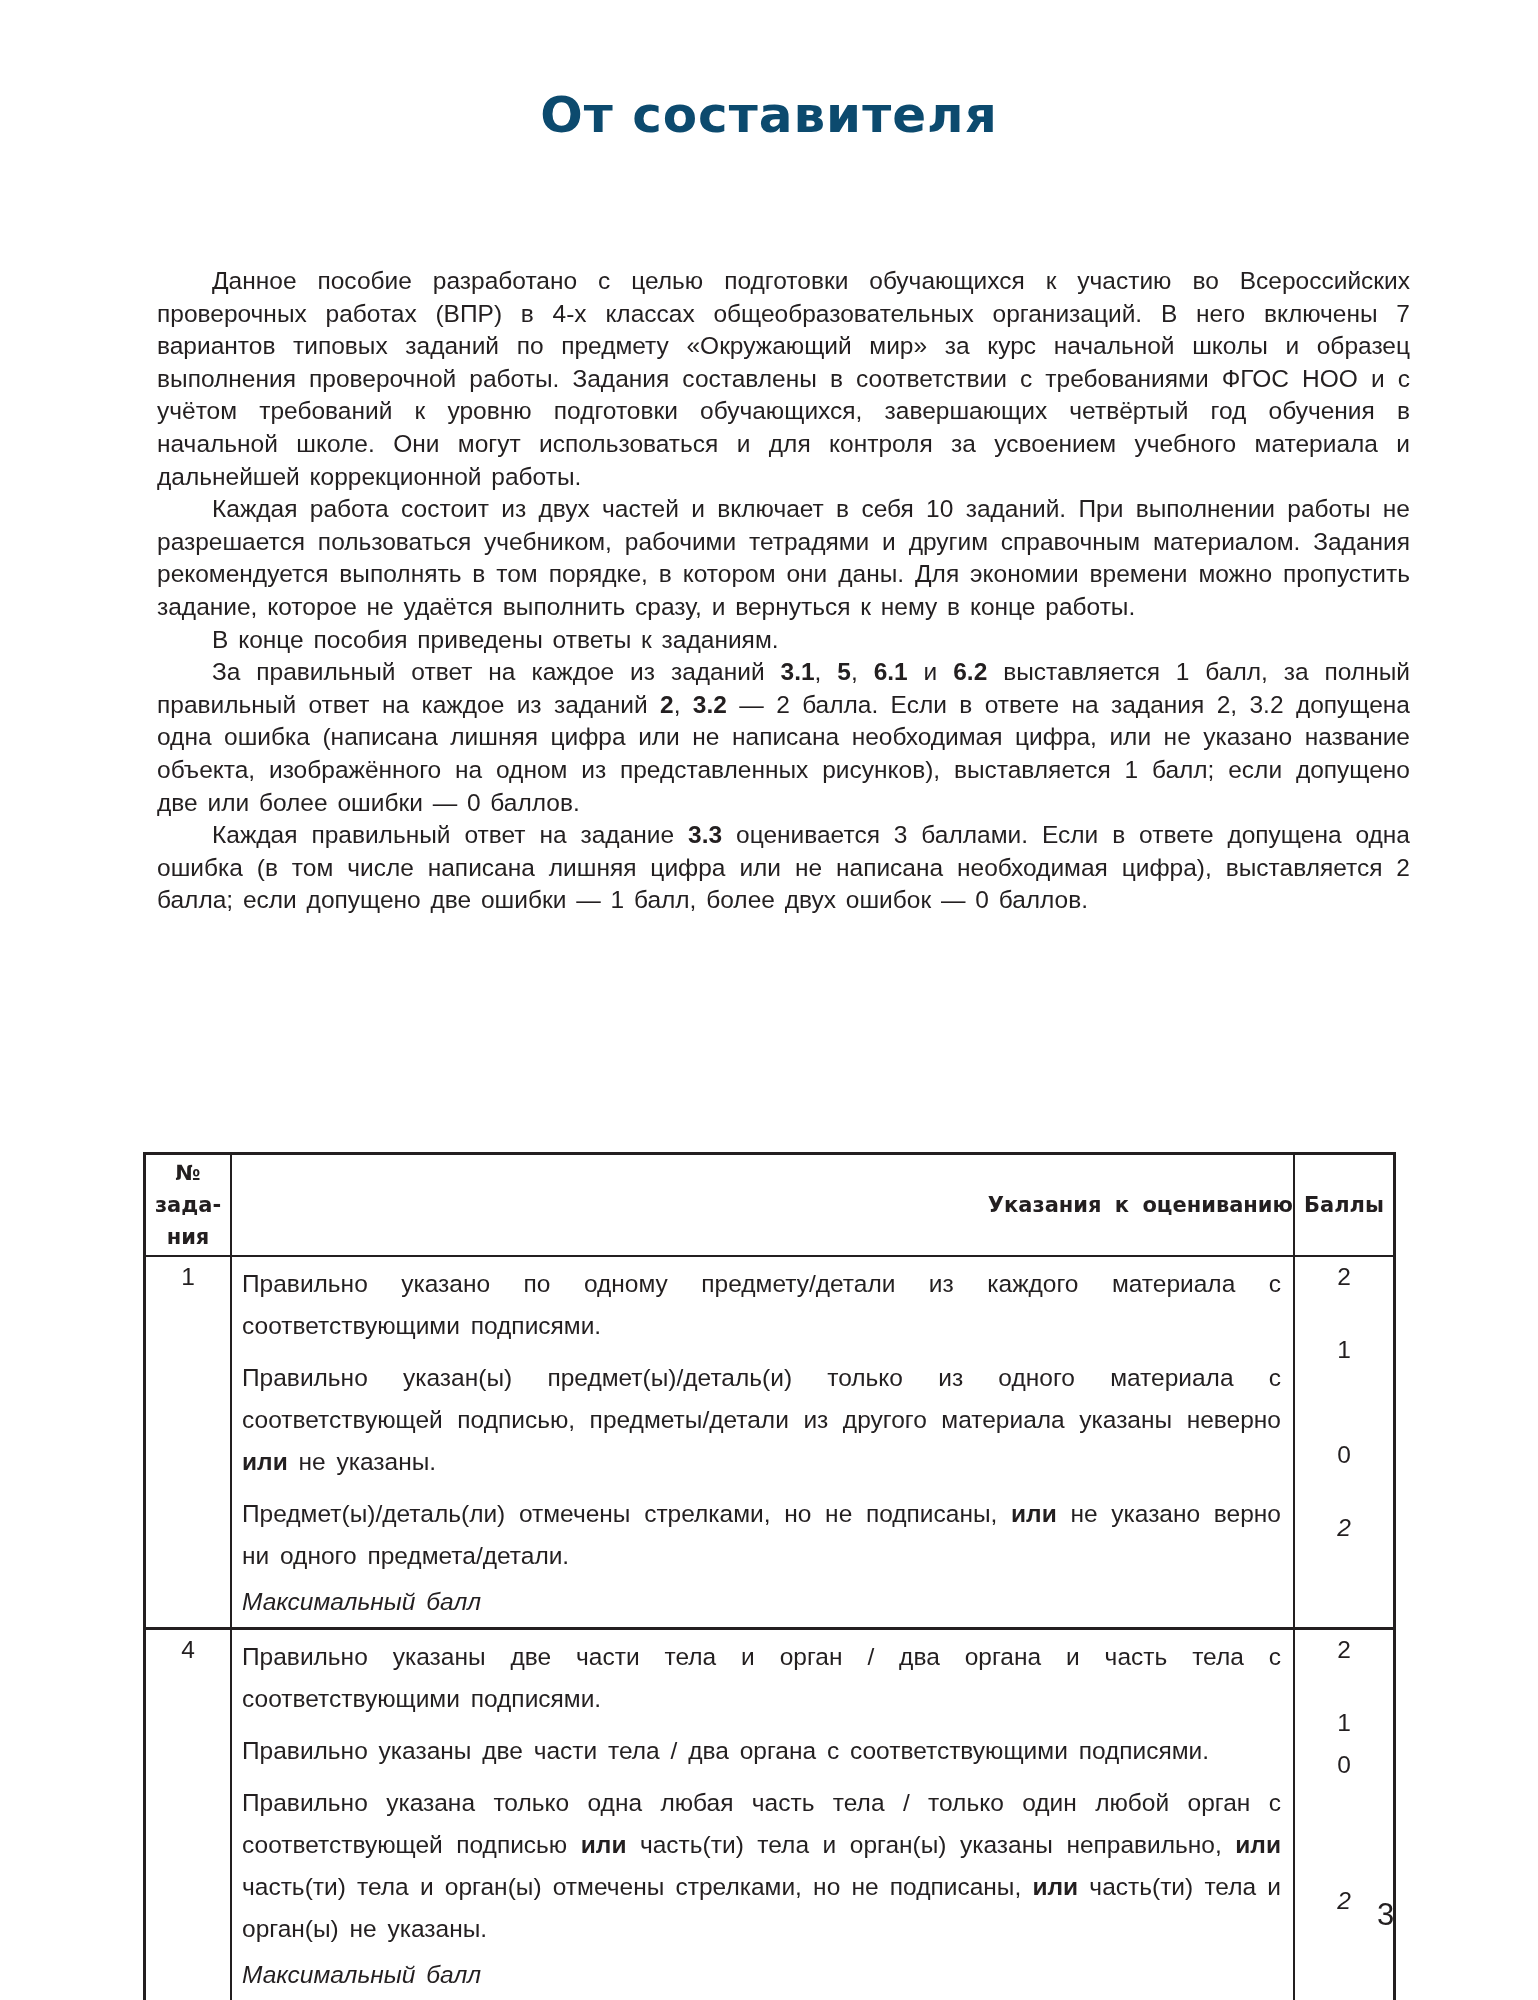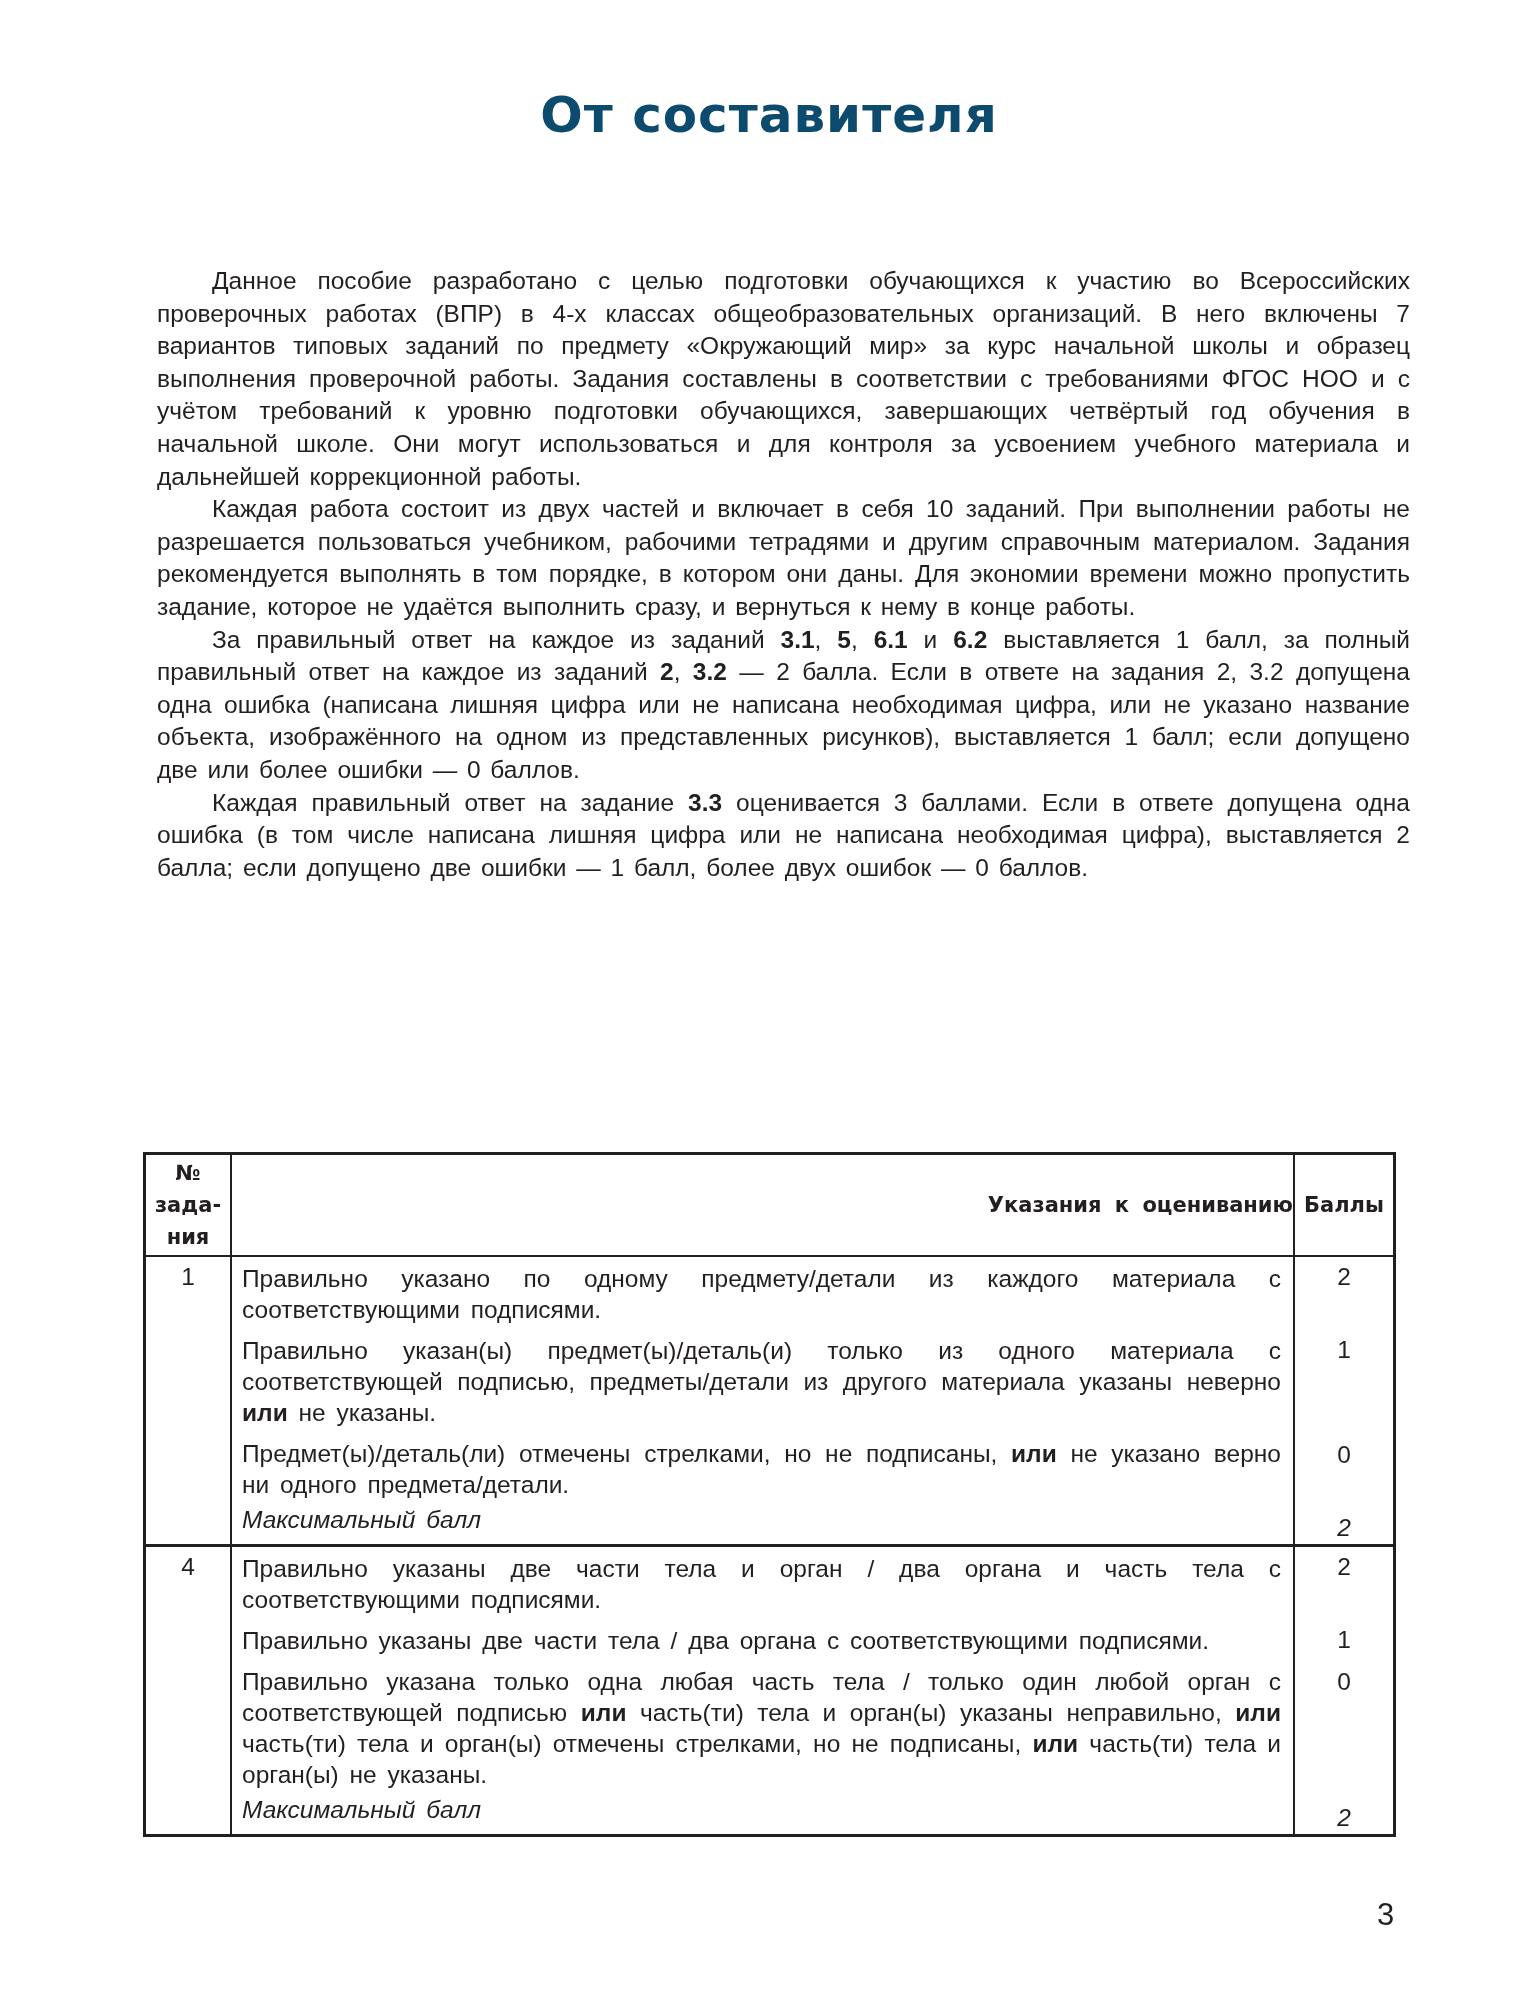--- a/index.html
+++ b/index.html
@@ -42,37 +42,38 @@
     border-bottom: 2px solid #231f20; font-weight: bold;
     font-family: "DejaVu Sans", "Liberation Sans", sans-serif;
     font-size: 21px; vertical-align: middle;
   }
   .th-num { width: 84px; line-height: 32px; padding: 2px 0 !important; text-align: center; }
   .th-desc { text-align: right; word-spacing: 6px; }
   .th-pts { width: 98px; text-align: center; }
   tbody.task { border-bottom: 3px solid #231f20; }
   tbody.task td.num { text-align: center; padding-top: 6px; }
   .crit-text {
-    padding: 6px 12px 4px 10px; line-height: 31px; text-align: justify;
+    padding: 6px 12px 4px 10px; line-height: 42px; text-align: justify;
     word-spacing: 4px;
   }
   .crit-pts { text-align: center; padding-top: 6px; }
   .page-num {
     position: absolute; left: 1377px; top: 1897px; font-size: 31px;
     color: #231f20;
   }
 </style>
 </head>
 <body>
 
 <div class="title">От составителя</div>
 
 <div class="content">
   <p class="para">Данное пособие разработано с целью подготовки обучающихся к участию во Всероссийских проверочных работах (ВПР) в 4-х классах общеобразовательных организаций. В него включены 7 вариантов типовых заданий по предмету «Окружающий мир» за курс начальной школы и образец выполнения проверочной работы. Задания составлены в соответствии с требованиями ФГОС НОО и с учётом требований к уровню подготовки обучающихся, завершающих четвёртый год обучения в начальной школе. Они могут использоваться и для контроля за усвоением учебного материала и дальнейшей коррекционной работы.</p>
   <p class="para">Каждая работа состоит из двух частей и включает в себя 10 заданий. При выполнении работы не разрешается пользоваться учебником, рабочими тетрадями и другим справочным материалом. Задания рекомендуется выполнять в том порядке, в котором они даны. Для экономии времени можно пропустить задание, которое не удаётся выполнить сразу, и вернуться к нему в конце работы.</p>
+  <p class="para">В конце пособия приведены ответы к заданиям.</p>
 
 
   <p class="para"><span>За правильный ответ на каждое из заданий </span><b>3.1</b><span>, </span><b>5</b><span>, </span><b>6.1</b><span> и </span><b>6.2</b><span> выставляется 1 балл, за полный правильный ответ на каждое из заданий </span><b>2</b><span>, </span><b>3.2</b><span> — 2 балла. Если в ответе на задания 2, 3.2 допущена одна ошибка (написана лишняя цифра или не написана необходимая цифра, или не указано название объекта, изображённого на одном из представленных рисунков), выставляется 1 балл; если допущено две или более ошибки — 0 баллов.</span></p>
 
   <p class="para"><span>Каждая правильный ответ на задание </span><b>3.3</b><span> оценивается 3 баллами. Если в ответе допущена одна ошибка (в том числе написана лишняя цифра или не написана необходимая цифра), выставляется 2 балла; если допущено две ошибки — 1 балл, более двух ошибок — 0 баллов.</span></p>
 </div>
 
 <table class="scores">
   <thead>
     <tr>

